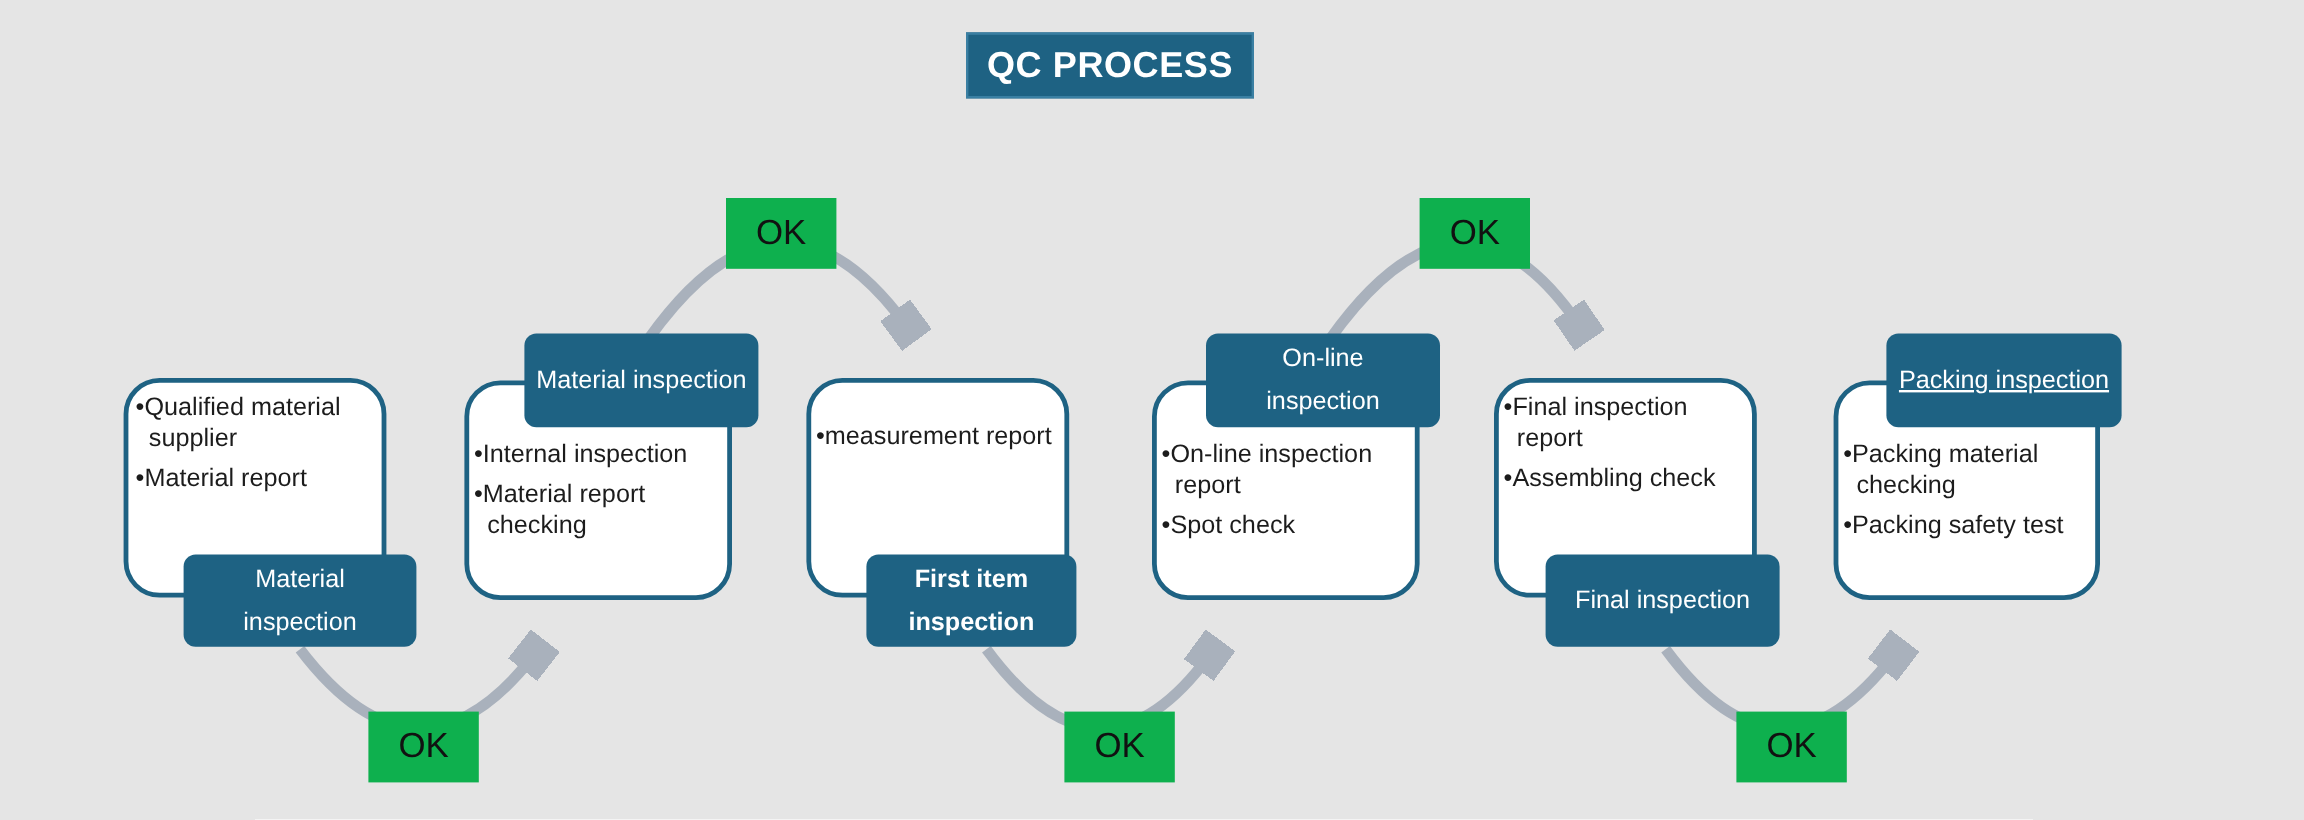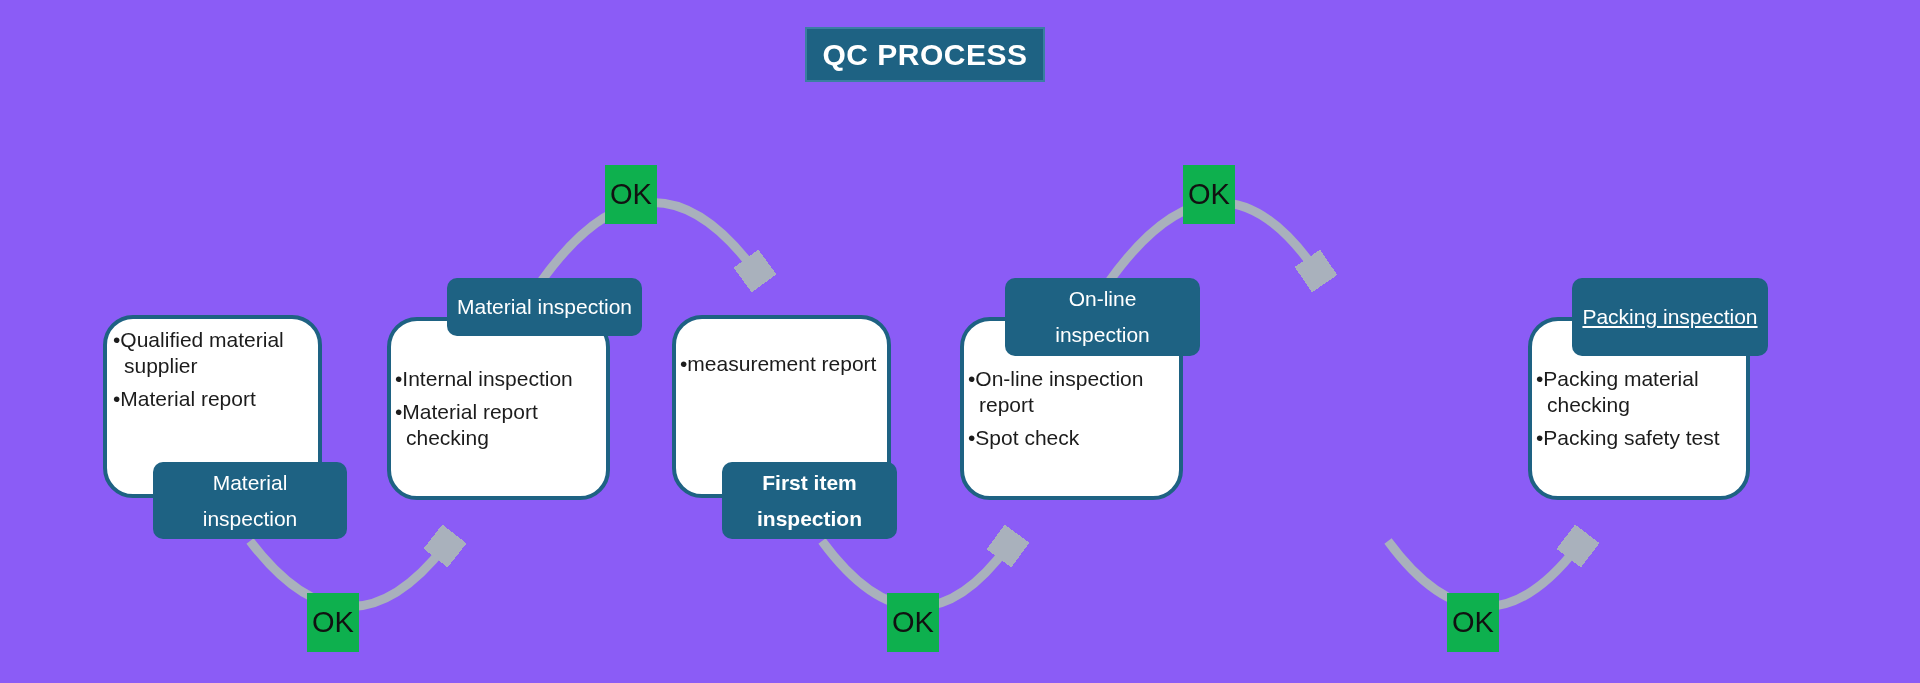--- a/index.html
+++ b/index.html
@@ -7,21 +7,21 @@
     --green: #0eb04e;
     --arrow-gray: #a9b1bc;
     --text: #1c1c1c;
   }
   * { box-sizing: border-box; }
   html, body { margin: 0; padding: 0; background: #ffffff; }
   .canvas {
     position: relative;
     width: 1920px;
     height: 683px;
-    background: #8b5cf6;
+    background: #e5e5e5;
     overflow: hidden;
     font-family: "Liberation Sans", sans-serif;
   }
   .title-box {
     position: absolute;
     left: 805px; top: 27px;
     width: 240px; height: 55px;
     background: var(--teal-fill);
     border: 2px solid #3a7fa2;
     color: #ffffff;
@@ -64,21 +64,21 @@
     position: absolute;
     z-index: 3;
     color: var(--text);
     font-size: 21px;
     line-height: 26px;
   }
   .bullet { padding-left: 11px; text-indent: -11px; margin-bottom: 7px; }
   .bullet sup { font-size: 13px; line-height: 0; }
   .ok-badge {
     position: absolute;
-    width: 52px; height: 59px;
+    width: 92px; height: 59px;
     background: var(--green);
     color: #111111;
     font-size: 29px;
     display: flex; align-items: center; justify-content: center;
     z-index: 3;
   }
 </style>
 </head>
 <body>
 
@@ -110,21 +110,21 @@
       <div class="line">inspection</div>
     </div>
   </div>
 
   <div class="stage" style="left:387px; top:278px; width:246px; height:222px;">
     <div class="outline-card" style="left:0; top:39px; width:223px; height:183px;"></div>
     <div class="bullets" style="left:8px; top:88px; width:208px;">
       <div class="bullet"><span>•</span><span>Internal inspection</span></div>
       <div class="bullet"><span>•</span><span>Material report checking</span></div>
     </div>
-    <div class="stage-label" style="left:60px; top:0; width:195px; height:58px;">
+    <div class="stage-label" style="left:50px; top:0; width:195px; height:78px;">
       <div class="line">Material inspection</div>
       <div class="line"></div>
     </div>
   </div>
 
   <div class="stage" style="left:672px; top:315px; width:243px; height:224px;">
     <div class="outline-card" style="left:0; top:0; width:219px; height:183px;"></div>
     <div class="bullets" style="left:8px; top:12px; width:208px;margin-top:24px;">
       <div class="bullet"><span>•</span><span>measurement report</span></div>
     </div>
@@ -139,20 +139,31 @@
     <div class="bullets" style="left:8px; top:88px; width:208px;">
       <div class="bullet"><span>•</span><span>On-line inspection report</span></div>
       <div class="bullet"><span>•</span><span>Spot check</span></div>
     </div>
     <div class="stage-label" style="left:45px; top:0; width:195px; height:78px;">
       <div class="line">On-line</div>
       <div class="line">inspection</div>
     </div>
   </div>
 
+  <div class="stage" style="left:1245px; top:315px; width:238px; height:224px;">
+    <div class="outline-card" style="left:0; top:0; width:219px; height:183px;"></div>
+    <div class="bullets" style="left:8px; top:12px; width:205px;">
+      <div class="bullet"><span>•</span><span>Final inspection report</span></div>
+      <div class="bullet"><span>•</span><span>Assembling check</span></div>
+    </div>
+    <div class="stage-label" style="left:43px; top:147px; width:195px; height:77px;">
+      <div class="line">Final inspection</div>
+      <div class="line"></div>
+    </div>
+  </div>
 
   <div class="stage" style="left:1528px; top:278px; width:240px; height:222px;">
     <div class="outline-card" style="left:0; top:39px; width:222px; height:183px;"></div>
     <div class="bullets" style="left:8px; top:88px; width:208px;">
       <div class="bullet"><span>•</span><span>Packing material checking</span></div>
       <div class="bullet"><span>•</span><span>Packing safety test</span></div>
     </div>
     <div class="stage-label" style="left:44px; top:0; width:196px; height:78px;text-decoration:underline;">
       <div class="line">Packing inspection</div>
       <div class="line"></div>

